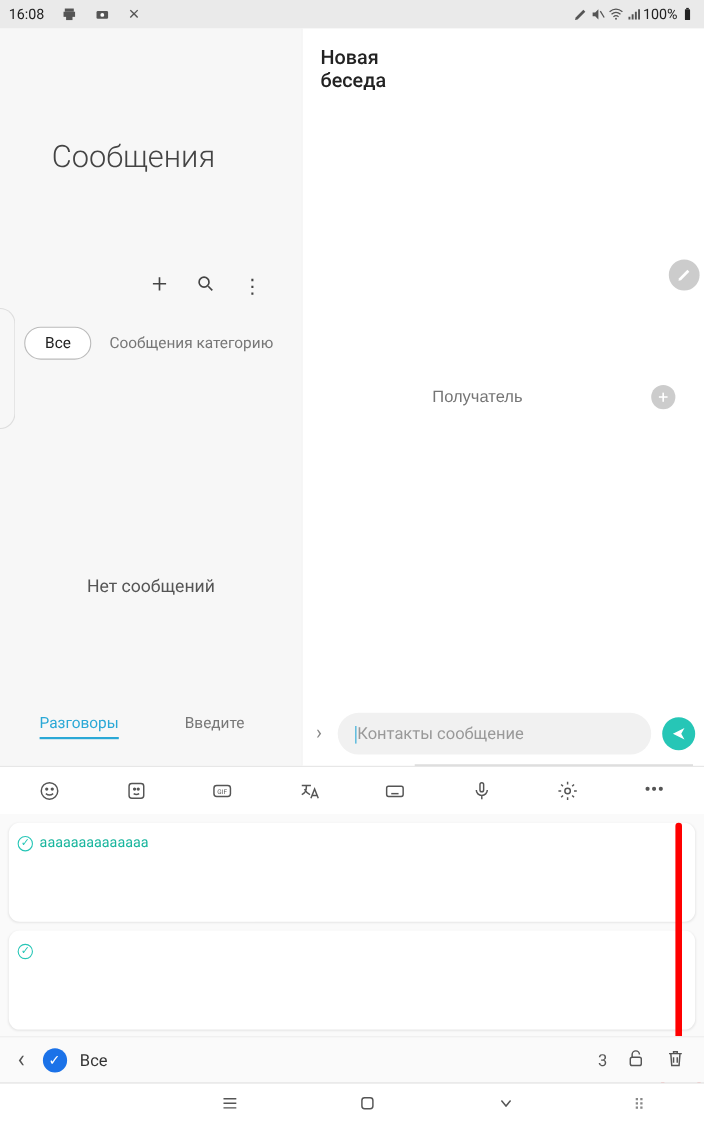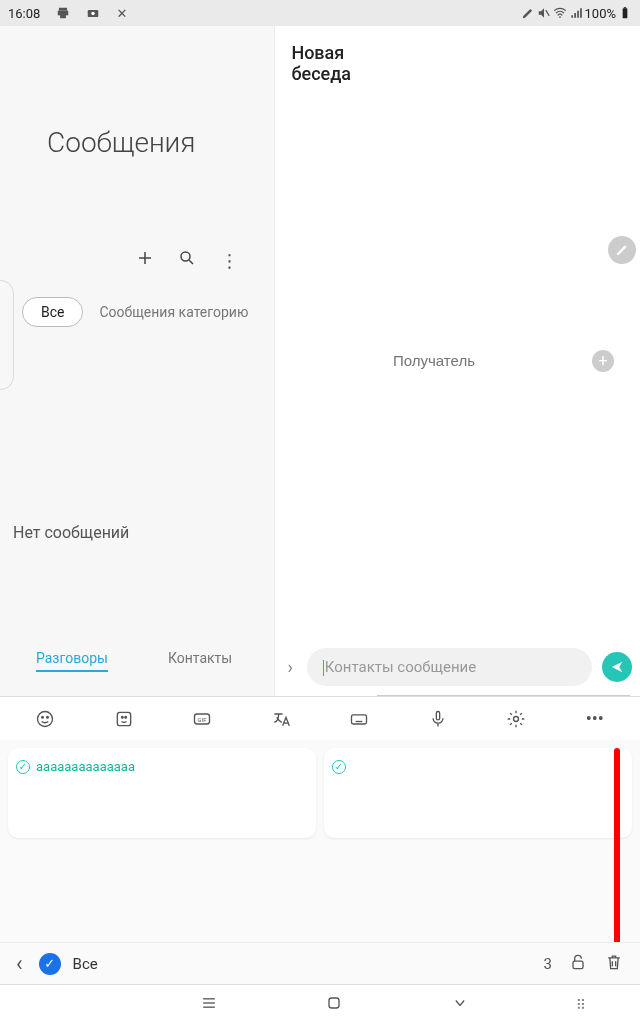--- a/index.html
+++ b/index.html
@@ -12,21 +12,21 @@
   
   .main { display: flex; height: 670px; }
   .left-pane { width: 300px; background: #f7f7f7; display: flex; flex-direction: column; position: relative; }
   .right-pane { flex: 1; background: #fff; display: flex; flex-direction: row; border-left: 1px solid #eee; position: relative; }
   .app-title { font-size: 28px; font-weight: 300; color: #444; margin: 100px 0 0 47px; }
   .left-toolbar { display: flex; gap: 24px; align-items: center; justify-content: flex-end; padding: 0 36px; margin-top: 90px; color: #444; }
   .left-toolbar svg { width: 18px; height: 18px; }
   .categories { display: flex; gap: 16px; align-items: center; padding: 26px 22px; }
   .chip { border: 1px solid #bbb; border-radius: 20px; padding: 6px 18px; font-size: 14px; color: #222; background: #fff; }
   .add-cat { font-size: 14px; color: #777; }
-  .no-msg { color: #555; font-size: 16px; margin-top: 170px; padding-left: 13px; }
+  .no-msg { text-align: center; color: #555; font-size: 16px; margin-top: 170px; }
   .left-tabs { position: absolute; bottom: 0; left: 0; right: 0; display: flex; gap: 60px; padding: 14px 36px 24px; }
   .tab { font-size: 14px; color: #777; }
   .tab.active { color: #2aa8d6; border-bottom: 2px solid #2aa8d6; padding-bottom: 4px; }
   
   .conv-title { font-size: 18px; font-weight: 500; color: #222; padding: 16px 16px 10px; }
   .recipient-row { display: flex; align-items: center; padding: 0 16px; border-bottom: 1px solid #ccc; margin: 0 10px; }
   .recipient-input { flex: 1; border: none; font-size: 15px; color: #999; padding: 8px 0; background: transparent; outline: none; }
   .plus-circle { width: 22px; height: 22px; border-radius: 50%; background: #ccc; display: flex; align-items: center; justify-content: center; color: #fff; font-size: 16px; }
   .compose-fab { position: absolute; right: 4px; top: 210px; width: 28px; height: 28px; border-radius: 50%; background: #ccc; display: flex; align-items: center; justify-content: center; }
   .compose-fab svg { width: 14px; height: 14px; fill: #fff; }
@@ -34,21 +34,21 @@
   .expand-chev { color: #888; font-size: 18px; padding: 0 4px; }
   .msg-input { flex: 1; background: #f1f1f1; border-radius: 22px; padding: 10px 16px; font-size: 15px; color: #999; border: none; outline: none; }
   .msg-cursor { border-left: 1.5px solid #2aa8d6; display: inline-block; height: 16px; vertical-align: middle; margin-right: 1px; }
   .send-btn { width: 30px; height: 30px; border-radius: 50%; background: #26c6b6; display: flex; align-items: center; justify-content: center; }
   .send-btn svg { width: 14px; height: 14px; fill: #fff; }
   
   .kbd-toolbar { height: 44px; background: #fff; border-top: 1px solid #ddd; display: flex; align-items: center; justify-content: space-around; padding: 0 6px; }
   .kbd-toolbar .ico { width: 36px; display: flex; justify-content: center; color: #555; }
   .kbd-toolbar svg { width: 20px; height: 20px; stroke: #555; fill: none; stroke-width: 1.6; }
   
-  .clip-row { height: 220px; background: #fafafa; padding: 8px; display: flex; gap: 8px; }
+  .clip-row { height: 220px; background: #fafafa; padding: 8px; display: flex; gap: 8px; flex-direction: column; }
   .clip-card { flex: 1; background: #fff; border-radius: 10px; padding: 10px 12px 10px 28px; box-shadow: 0 1px 2px rgba(0,0,0,.08); font-size: 13px; line-height: 1.35; position: relative; max-height: 90px; overflow: hidden; word-break: break-all; }
   .clip-card .chk { position: absolute; left: 8px; top: 12px; width: 14px; height: 14px; border-radius: 50%; background: #fff; border: 1.5px solid #26c6b6; display: flex; align-items: center; justify-content: center; }
   .clip-card .chk::after { content: "✓"; font-size: 10px; color: #26c6b6; }
   .clip-0 { color: #18b59d; }
   .clip-1 { color: #e0a020; }
   .clip-2 { color: #7a3cd6; }
   
   .annot-arrow { position: absolute; right: 13px; top: 748px; width: 20px; height: 230px; pointer-events: none; }
   .annot-line { width: 6px; height: 200px; background: red; margin: 0 auto; border-radius: 3px; }
   .annot-head { width: 0; height: 0; border-left: 12px solid transparent; border-right: 12px solid transparent; border-top: 20px solid red; margin: -2px auto 0; }
@@ -121,21 +121,21 @@
           </svg></span>
       <span style="font-size:18px;color:#444">⋮</span>
     </div>
     <div class="categories">
       <div class="chip">Все</div>
       <div class="add-cat">Сообщения категорию</div>
     </div>
     <div class="no-msg">Нет сообщений</div>
     <div class="left-tabs">
       <div class="tab active">Разговоры</div>
-      <div class="tab">Контакты</div>
+      <div class="tab">Введите</div>
     </div>
   </div>
 
   <div class="right-pane">
     <div class="conv-title">Новая беседа</div>
     <div class="recipient-row">
       <input class="recipient-input" placeholder="Получатель" style="">
       <div class="plus-circle">+</div>
     </div>
     <div class="compose-fab">

